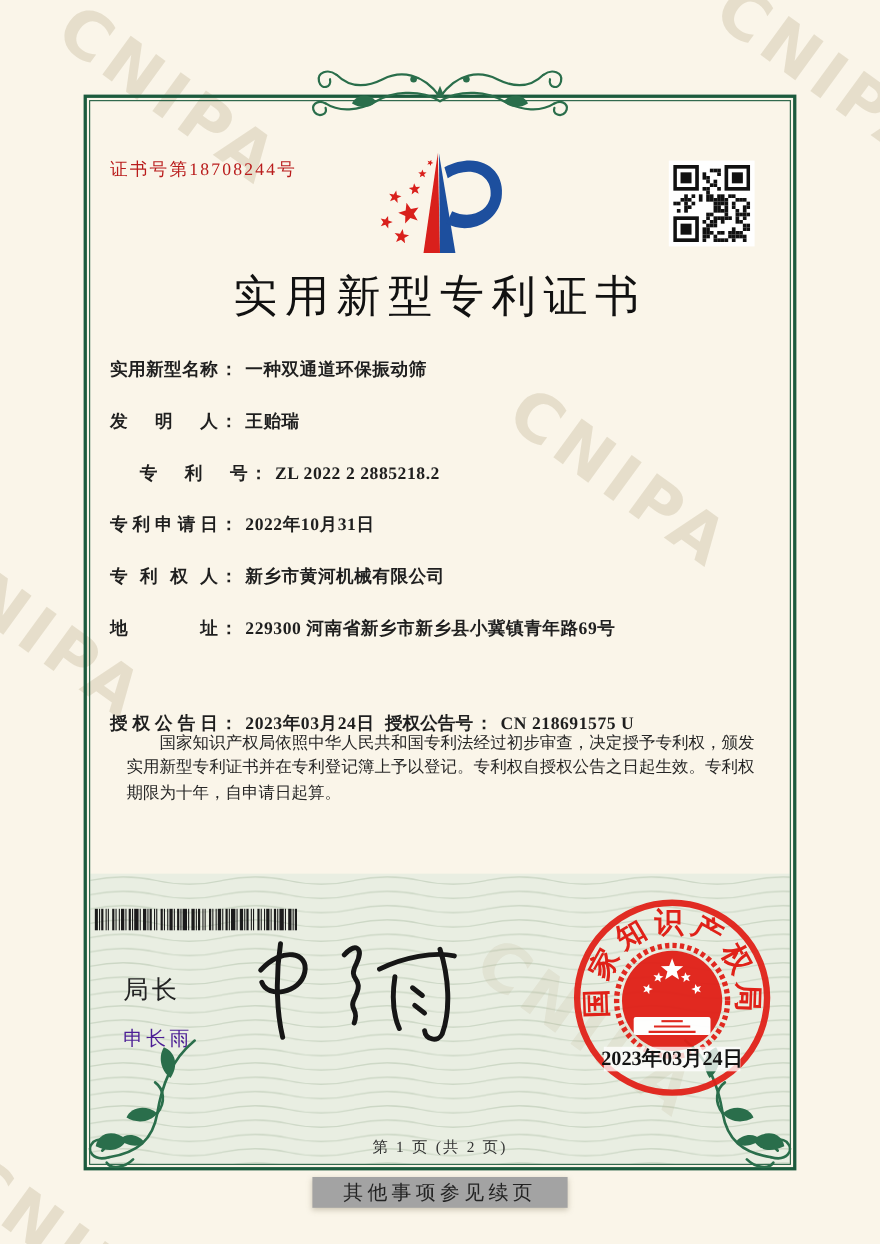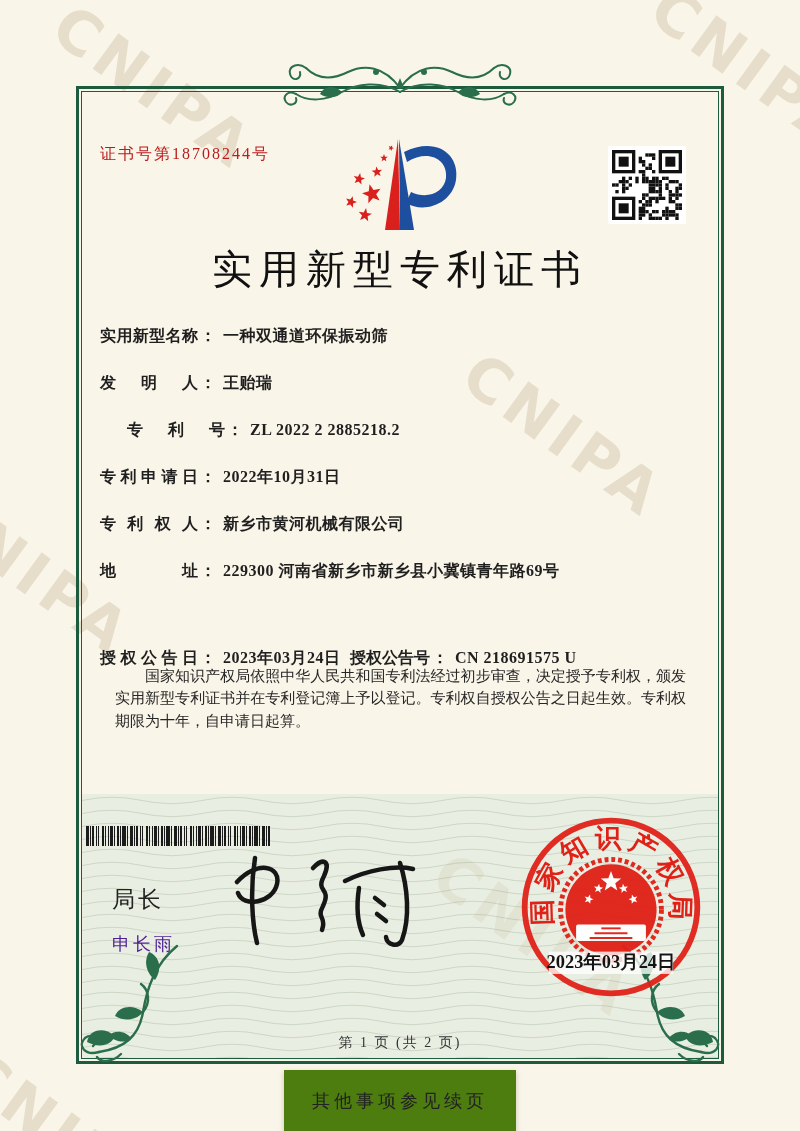--- a/index.html
+++ b/index.html
@@ -40,22 +40,22 @@
 
   #barcode{left:86px;top:826px;width:190px;height:20px;}
   #officer-role{left:112px;top:884px;font-family:"Liberation Sans","DejaVu Sans",sans-serif;
                 font-size:23px;color:#222;letter-spacing:3px;}
   #officer-name{left:112px;top:920px;font-family:"Liberation Sans","DejaVu Sans",sans-serif;
                 font-size:18px;color:#4c1d95;letter-spacing:3px;margin-top:12px;}
   #signature{left:225px;top:848px;width:210px;height:105px;}
   #seal{left:514px;top:810px;width:194px;height:194px;z-index:5;}
 
   #page-indicator{left:0;top:1034px;width:800px;text-align:center;font-size:14px;color:#333;letter-spacing:2px;}
-  #footer-note{left:50%;top:1070px;transform:translateX(-50%);background:#4d7c0f;
-               padding:19px 28px;font-size:18px;letter-spacing:4px;color:#222;
+  #footer-note{left:50%;top:1070px;transform:translateX(-50%);background:#a3a3a3;
+               padding:2px 28px;font-size:18px;letter-spacing:4px;color:#222;
                box-shadow:0 2px 5px rgba(120,110,80,0.35);}
 </style>
 </head>
 <body>
 
 <div id="band" class="abs">
   <svg width="636" height="264">
     <defs>
       <pattern id="wv" width="120" height="13" patternUnits="userSpaceOnUse">
         <path d="M0,6.5 Q30,0 60,6.5 T120,6.5" fill="none" stroke="#ccd7c5" stroke-width="1.1"></path>

